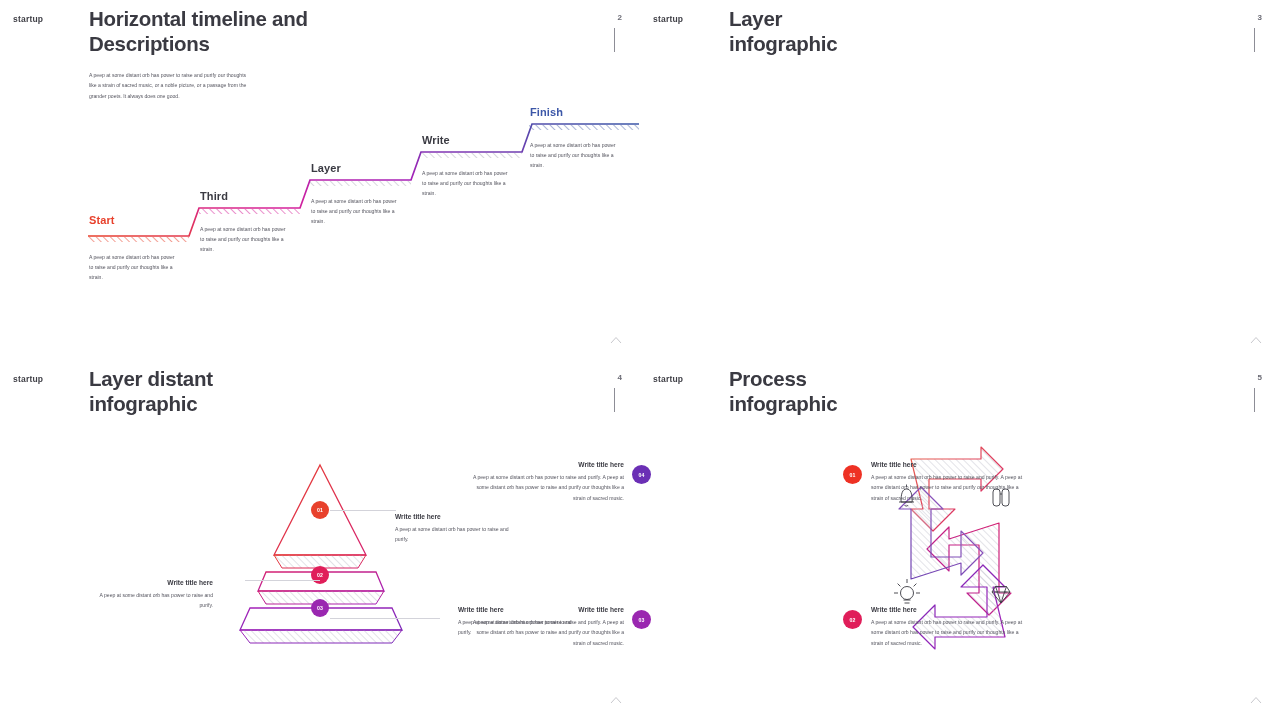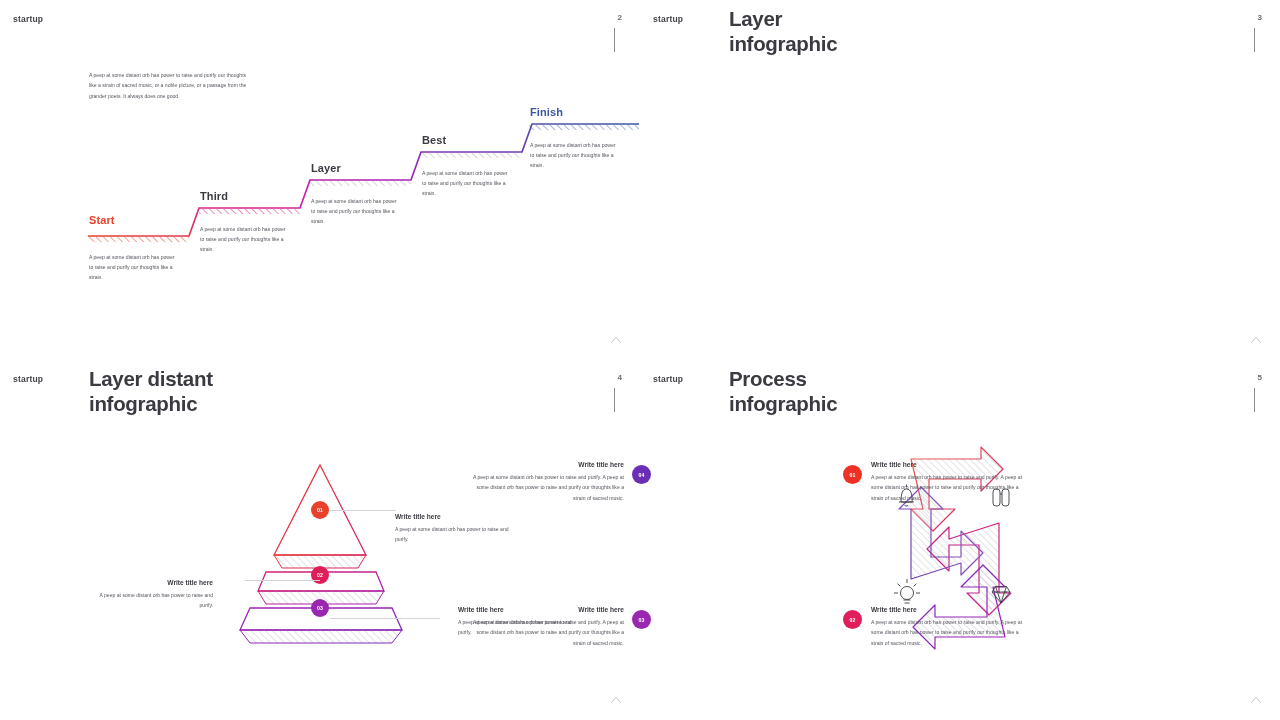--- a/index.html
+++ b/index.html
@@ -64,20 +64,24 @@
   <div class="slide">
     <div class="brand">startup</div>
     <div class="pagenum">2</div>
     <div class="pagerule"></div>
     <div class="chev">
       <svg width="12" height="8" viewBox="0 0 12 8">
           <path d="M1 7 L6 1.5 L11 7" fill="none" stroke="#9a9aa3" stroke-width="1"></path>
         </svg>
     </div>
 
+    <div class="title">
+      <span>Horizontal timeline and</span>
+      <span class="l2">Descriptions</span>
+    </div>
     <div class="lead">A peep at some distant orb has power to raise and purify our thoughts like a strain of sacred music, or a noble picture, or a passage from the grander poets. It always does one good.</div>
 
     <div class="tl">
       <svg width="640" height="360" viewBox="0 0 640 360">
         <defs>
           <pattern id="h1" width="5" height="5" patternTransform="rotate(-45)" patternUnits="userSpaceOnUse">
             <line x1="0" y1="0" x2="0" y2="5" stroke="#e8412c" stroke-width="1"></line>
           </pattern>
           <pattern id="h2" width="5" height="5" patternTransform="rotate(-45)" patternUnits="userSpaceOnUse">
             <line x1="0" y1="0" x2="0" y2="5" stroke="#d6219a" stroke-width="1"></line>
@@ -111,21 +115,21 @@
 
       <div class="step-label" style="left: 89px; top: 214px; color: rgb(232, 65, 44);">Start</div>
       <div class="step-desc" style="left:89px;top:252px;">A peep at some distant orb has power to raise and purify our thoughts like a strain.</div>
 
       <div class="step-label" style="left: 200px; top: 190px; color: rgb(58, 58, 66);">Third</div>
       <div class="step-desc" style="left:200px;top:224px;">A peep at some distant orb has power to raise and purify our thoughts like a strain.</div>
 
       <div class="step-label" style="left: 311px; top: 162px; color: rgb(58, 58, 66);">Layer</div>
       <div class="step-desc" style="left:311px;top:196px;">A peep at some distant orb has power to raise and purify our thoughts like a strain.</div>
 
-      <div class="step-label" style="left: 422px; top: 134px; color: rgb(58, 58, 66);">Best</div>
+      <div class="step-label" style="left: 422px; top: 134px; color: rgb(58, 58, 66);">Write</div>
       <div class="step-desc" style="left:422px;top:168px;">A peep at some distant orb has power to raise and purify our thoughts like a strain.</div>
 
       <div class="step-label" style="left: 530px; top: 106px; color: rgb(60, 87, 168);">Finish</div>
       <div class="step-desc" style="left:530px;top:140px;">A peep at some distant orb has power to raise and purify our thoughts like a strain.</div>
     </div>
   </div>
 
   <div class="slide">
     <div class="brand">startup</div>
     <div class="pagenum">3</div>

